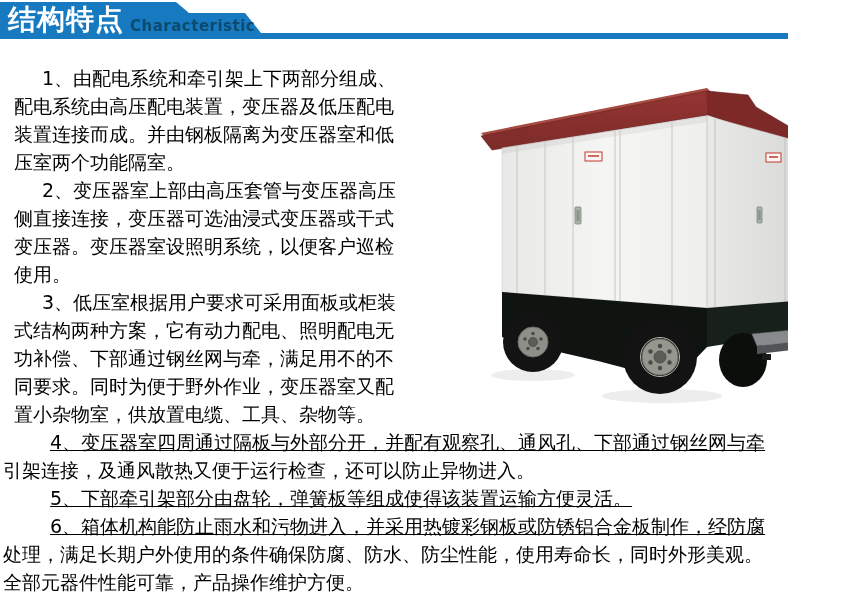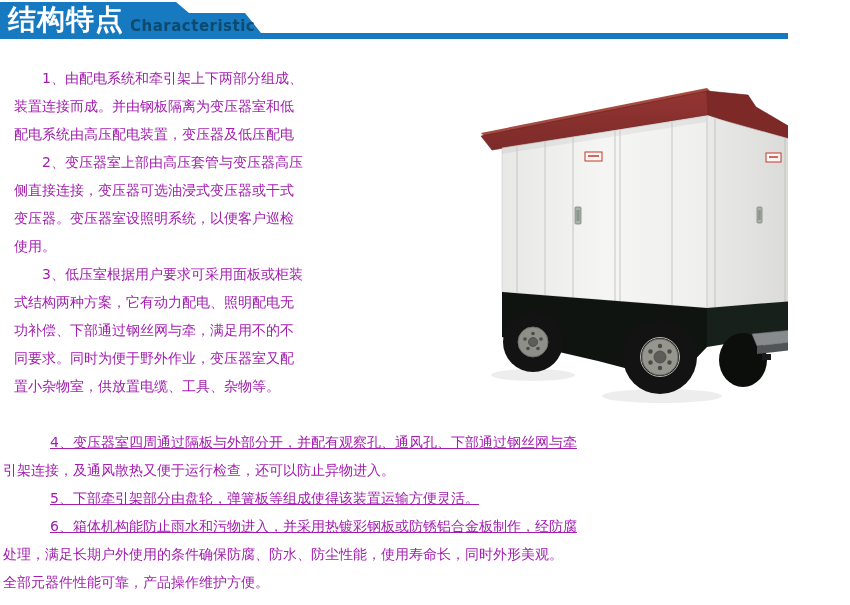--- a/index.html
+++ b/index.html
@@ -6,21 +6,21 @@
   .page{position:relative;width:788px;height:605px;background:#fff;overflow:hidden;
         font-family:"DejaVu Sans","Liberation Sans",sans-serif;}
   
   .header{position:absolute;left:0;top:0;width:850px;height:40px;}
   .header svg{position:absolute;left:0;top:0;}
   .title-cn{position:absolute;left:8px;top:5px;font-size:28px;font-weight:bold;
             color:#ffffff;letter-spacing:1px;line-height:30px;}
   .title-en{position:absolute;left:130px;top:17px;font-size:15px;font-weight:bold;
             color:#0c4a6e;letter-spacing:.5px;}
   
-  .textblock{position:absolute;color:#a21caf;font-size:14px;}
+  .textblock{position:absolute;color:#000000;font-size:19px;}
   .textblock .ln{height:28px;line-height:28px;white-space:nowrap;}
   .narrow{left:14px;top:64px;width:460px;}
   .narrow .first{padding-left:28px;}
   .wide{left:3px;top:428px;width:846px;}
   .wide .first{padding-left:47px;text-decoration:underline;}
   
   .figure{position:absolute;left:470px;top:65px;}
 </style>
 </head>
 <body>
@@ -30,22 +30,23 @@
   <div class="header">
     <svg width="850" height="40" viewBox="0 0 850 40">
       <polygon points="0,2 176,2 189,13 245,13 261,33 850,33 850,39 0,39" fill="#1779bf"></polygon>
     </svg>
     <div class="title-cn">结构特点</div>
     <div class="title-en">Characteristic</div>
   </div>
 
   <div class="textblock narrow">
     <div class="ln first">1、由配电系统和牵引架上下两部分组成、</div>
+    <div class="ln">配电系统由高压配电装置，变压器及低压配电</div>
     <div class="ln">装置连接而成。并由钢板隔离为变压器室和低</div>
-    <div class="ln">配电系统由高压配电装置，变压器及低压配电</div>
+    <div class="ln">压室两个功能隔室。</div>
     <div class="ln first">2、变压器室上部由高压套管与变压器高压</div>
     <div class="ln">侧直接连接，变压器可选油浸式变压器或干式</div>
     <div class="ln">变压器。变压器室设照明系统，以便客户巡检</div>
     <div class="ln">使用。</div>
     <div class="ln first">3、低压室根据用户要求可采用面板或柜装</div>
     <div class="ln">式结构两种方案，它有动力配电、照明配电无</div>
     <div class="ln">功补偿、下部通过钢丝网与牵，满足用不的不</div>
     <div class="ln">同要求。同时为便于野外作业，变压器室又配</div>
     <div class="ln">置小杂物室，供放置电缆、工具、杂物等。</div>
   </div>

